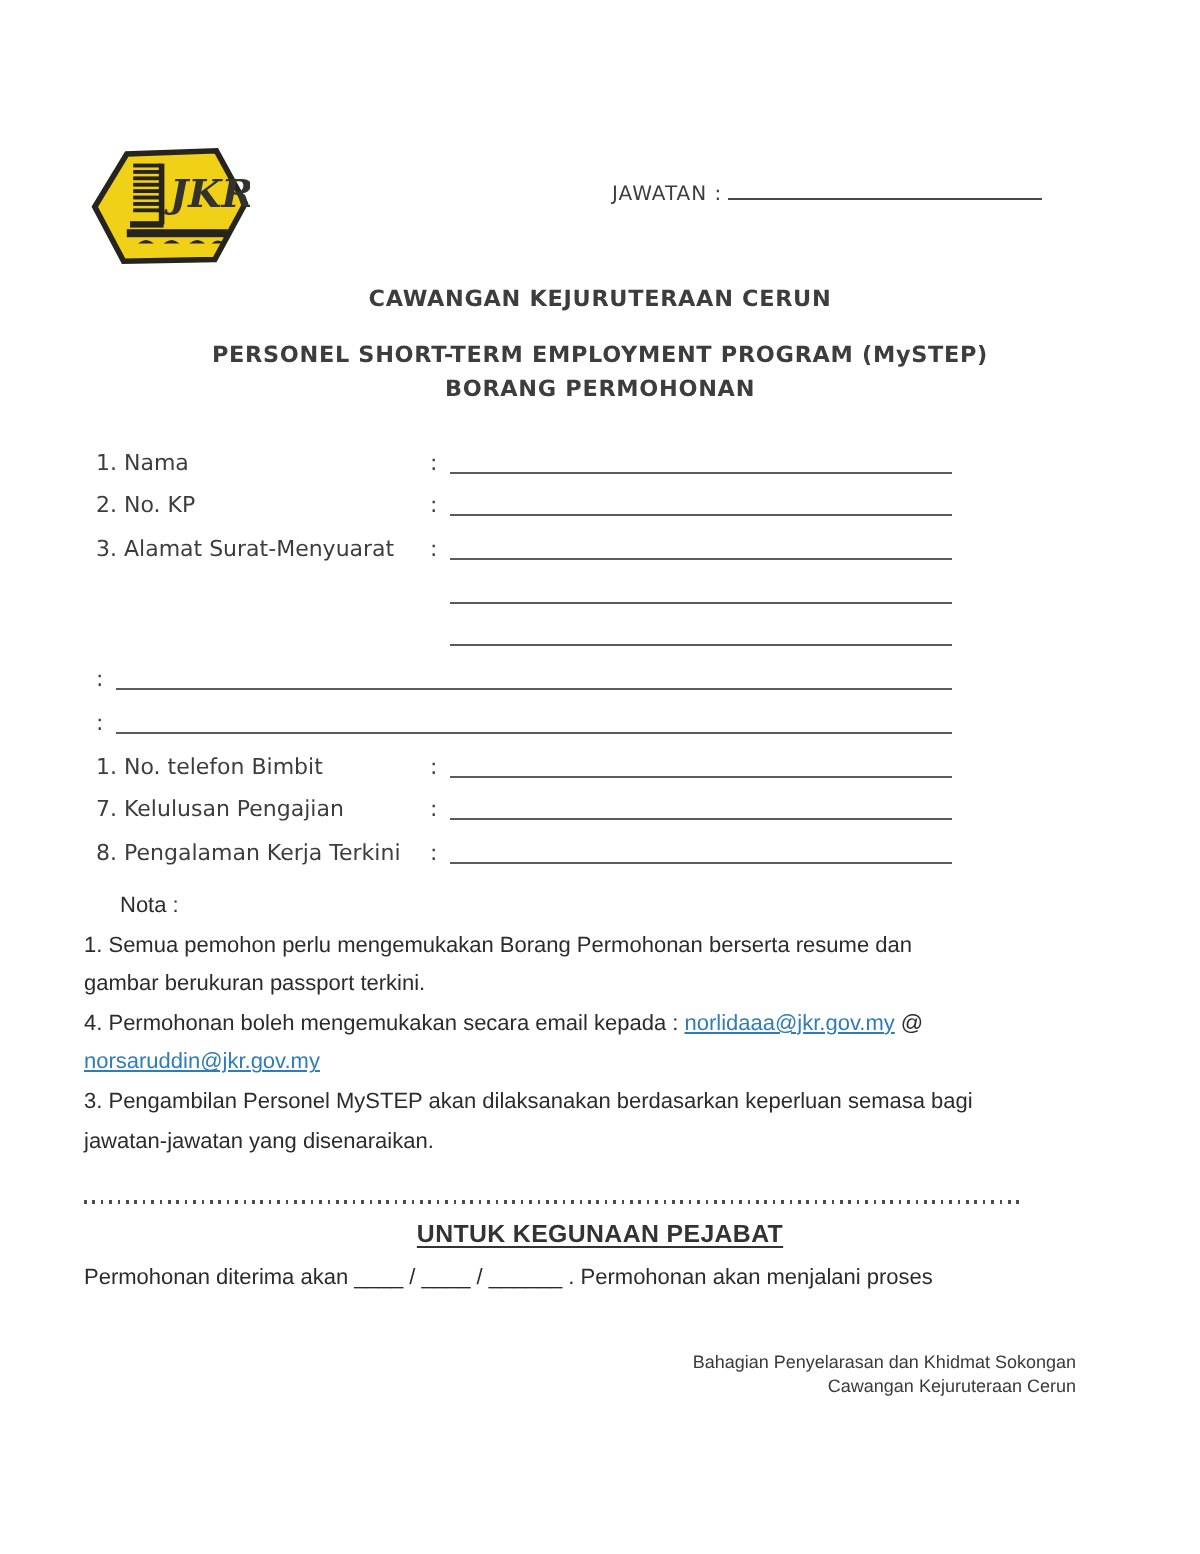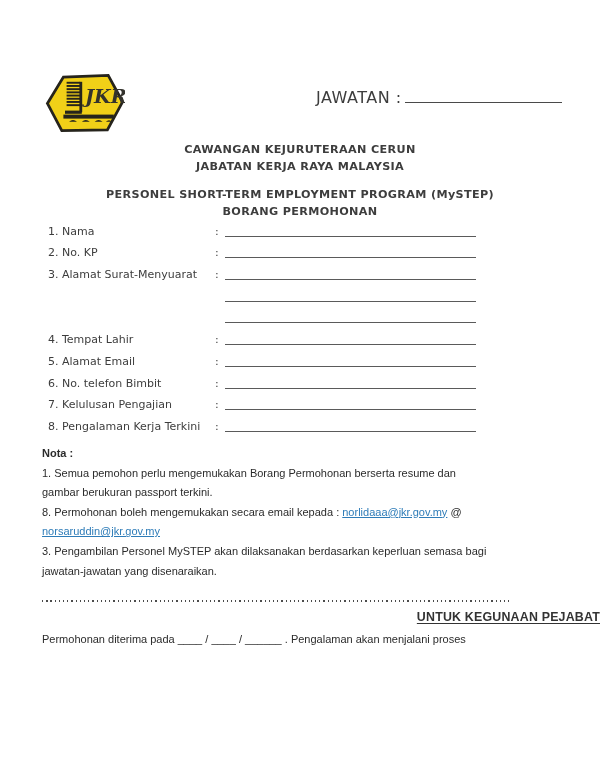--- a/index.html
+++ b/index.html
@@ -6,47 +6,47 @@
   .page{
     position:relative;width:600px;height:777px;background:#ffffff;overflow:hidden;
     font-family:"Liberation Sans",sans-serif;color:#2e2e2e;border-radius:29px;
   }
   .gothic{font-family:"DejaVu Sans",sans-serif;color:#3d3d3d;}
 
   
   .logo{position:absolute;left:45px;top:69px;width:80px;height:68px;}
 
   
-  .jawatan{position:absolute;left:316px;top:88px;font-size:16px;letter-spacing:.5px;white-space:nowrap;}
+  .jawatan{position:absolute;left:306px;top:88px;font-size:10px;letter-spacing:.5px;white-space:nowrap;}
   .jawatan .blank{display:inline-block;width:157px;height:11px;border-bottom:1.2px solid #4a4a4a;margin-left:3px;vertical-align:baseline;}
 
   
   .header{position:absolute;top:141px;left:0;width:600px;text-align:center;
     font-weight:bold;font-size:11.2px;line-height:17px;letter-spacing:.35px;}
   .header .gap{height:11px;}
 
   
   .fields{position:absolute;left:48px;top:218px;width:428px;}
   .frow{display:flex;align-items:flex-end;height:21.7px;font-size:11px;}
   .flabel{width:167px;padding-bottom:2px;white-space:nowrap;}
   .fcolon{width:10px;padding-bottom:2px;}
   .fline{flex:1;border-bottom:1.2px solid #5a5a5a;margin-bottom:3px;}
   .frow.cont{padding-left:177px;}
 
   
   .notes{position:absolute;left:42px;top:444px;width:478px;font-size:11px;line-height:19.6px;color:#2b2b2b;}
-  .notes .bold{font-weight:bold;}
+  .notes .bold{font-weight:normal;margin-left:18px;}
   .email-link{color:#2e7cb8;text-decoration:underline;cursor:pointer;}
 
   
   .dotline{position:absolute;left:42px;top:600px;width:470px;height:2px;
     background-image:repeating-linear-gradient(to right,#4c4c4c 0 1.3px,transparent 1.3px 4.2px);}
 
   
-  .office-heading{position:absolute;top:610px;left:0;width:600px;text-align:right;
+  .office-heading{position:absolute;top:610px;left:0;width:600px;text-align:center;
     font-size:12.4px;font-weight:600;letter-spacing:.2px;color:#333;
     text-decoration:underline;text-underline-offset:2px;}
   .office-body{position:absolute;left:42px;top:629px;width:490px;font-size:11px;line-height:21.5px;color:#2b2b2b;}
 
   
   .footer{position:absolute;right:62px;top:676px;text-align:right;font-size:9px;line-height:11.5px;color:#3a3a3a;}
 </style>
 </head>
 <body>
 
@@ -70,21 +70,20 @@
     </g>
     <text x="50" y="43" font-family="DejaVu Serif, serif" font-size="24" font-style="italic" font-weight="bold" fill="#33322c">JKR</text>
   </svg>
 
   <div class="jawatan gothic">
     <span>JAWATAN :</span><span class="blank"></span>
   </div>
 
   <div class="header gothic">
     <div>CAWANGAN KEJURUTERAAN CERUN</div>
-    <div>JABATAN KERJA RAYA MALAYSIA</div>
     <div class="gap"></div>
     <div>PERSONEL SHORT-TERM EMPLOYMENT PROGRAM (MySTEP)</div>
     <div>BORANG PERMOHONAN</div>
   </div>
 
   <div class="fields gothic">
     <div class="frow">
       <span class="flabel">1. Nama</span>
         <span class="fcolon">:</span>
         <span class="fline"></span>
@@ -99,57 +98,59 @@
         <span class="fcolon">:</span>
         <span class="fline"></span>
     </div>
     <div class="frow cont">
       <span class="fline"></span>
     </div>
     <div class="frow cont">
       <span class="fline"></span>
     </div>
     <div class="frow">
-      <span class="flabel">4. Tempat Lahir</span>
         <span class="fcolon">:</span>
         <span class="fline"></span>
     </div>
     <div class="frow">
-      <span class="flabel">5. Alamat Email</span>
         <span class="fcolon">:</span>
         <span class="fline"></span>
     </div>
     <div class="frow">
-      <span class="flabel">6. No. telefon Bimbit</span>
+      <span class="flabel">1. No. telefon Bimbit</span>
         <span class="fcolon">:</span>
         <span class="fline"></span>
     </div>
     <div class="frow">
       <span class="flabel">7. Kelulusan Pengajian</span>
         <span class="fcolon">:</span>
         <span class="fline"></span>
     </div>
     <div class="frow">
       <span class="flabel">8. Pengalaman Kerja Terkini</span>
         <span class="fcolon">:</span>
         <span class="fline"></span>
     </div>
   </div>
 
   <div class="notes">
     <div class="bold">Nota :</div>
     <div>1. Semua pemohon perlu mengemukakan Borang Permohonan berserta resume dan</div>
     <div>gambar berukuran passport terkini.</div>
-    <div><span>8. Permohonan boleh mengemukakan secara email kepada : </span><a class="email-link">norlidaaa@jkr.gov.my</a><span> @</span></div>
+    <div><span>4. Permohonan boleh mengemukakan secara email kepada : </span><a class="email-link">norlidaaa@jkr.gov.my</a><span> @</span></div>
     <div><a class="email-link">norsaruddin@jkr.gov.my</a></div>
     <div>3. Pengambilan Personel MySTEP akan dilaksanakan berdasarkan keperluan semasa bagi</div>
     <div>jawatan-jawatan yang disenaraikan.</div>
   </div>
 
   <div class="dotline"></div>
 
   <div class="office-heading">UNTUK KEGUNAAN PEJABAT</div>
   <div class="office-body">
-    <div>Permohonan diterima pada ____ / ____ / ______ . Pengalaman akan menjalani proses</div>
+    <div>Permohonan diterima akan ____ / ____ / ______ . Permohonan akan menjalani proses</div>
   </div>
 
+  <div class="footer">
+    <div>Bahagian Penyelarasan dan Khidmat Sokongan</div>
+    <div>Cawangan Kejuruteraan Cerun</div>
+  </div>
 
 </div>
 
 </body></html>

